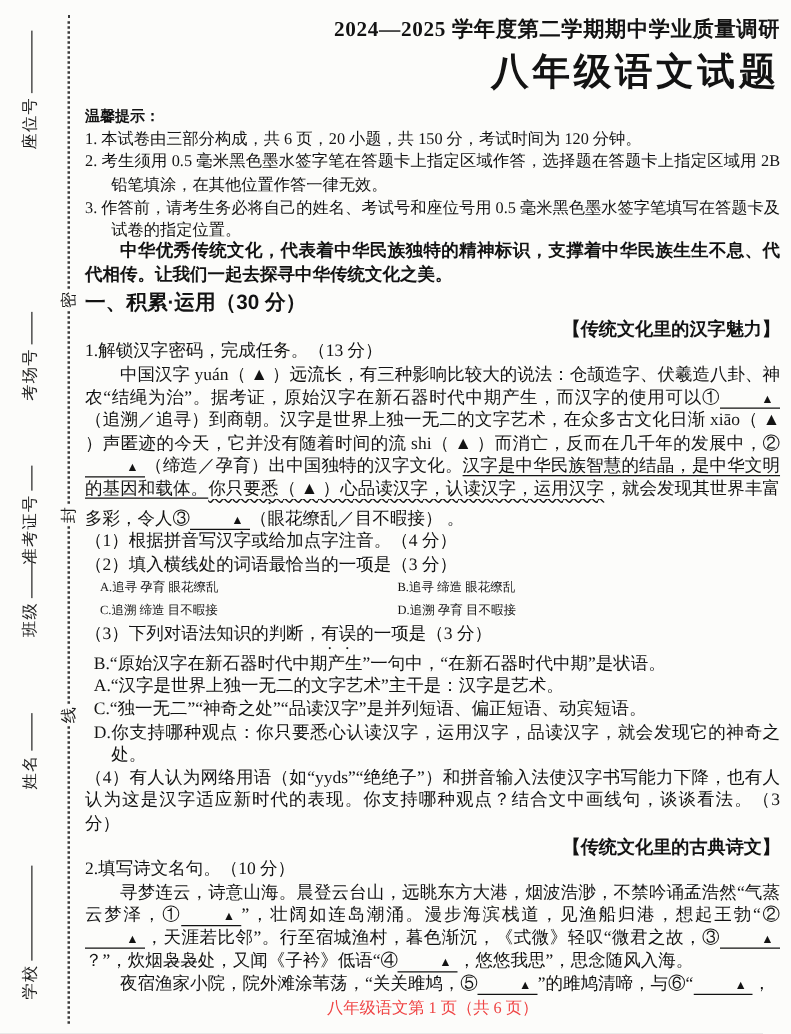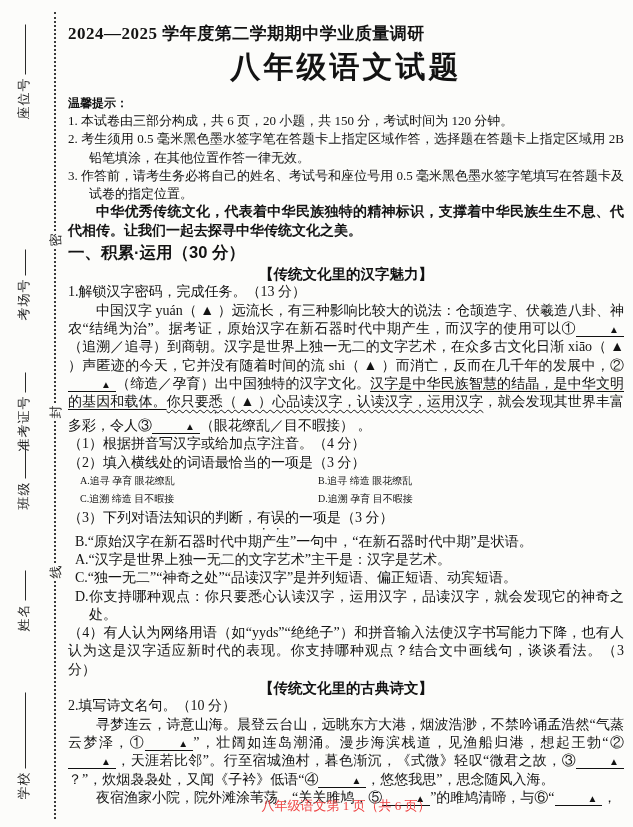--- a/index.html
+++ b/index.html
@@ -23,42 +23,42 @@
     vertical-align:middle; margin-left:3px;
   }
   .seal-char {
     position:absolute; left:55px; font-size:13px; color:#1c1c1c;
     transform:translate(-50%,-50%) rotate(-90deg);
     background:#fcfcfa; padding:0 1px; line-height:1;
   }
   
   .content { position:absolute; left:68px; top:8px; width:556px; }
   .title1 {
-    text-align:left; font-weight:bold; font-size:17px;
-    margin:14px 0 2px; letter-spacing:.5px;
+    text-align:right; font-weight:bold; font-size:17px;
+    margin:4px 0 2px; letter-spacing:.5px;
   }
   .title2 {
-    text-align:center; font-weight:bold; font-size:30px;
+    text-align:right; font-weight:bold; font-size:30px;
     letter-spacing:3px; margin:0 0 6px;
   }
   .notice-head { font-size:12px; font-weight:bold; line-height:18px; }
   .notice-item {
     font-size:13px; line-height:18.3px; text-align:justify;
     padding-left:21px; text-indent:-21px;
   }
   .intro {
     font-size:14px; line-height:18.3px; text-align:justify;
     text-indent:2em; font-weight:bold; margin:0;
   }
   .sec-head {
     font-size:16.5px; font-weight:bold; line-height:23px; margin:1px 0;
     font-family:"Liberation Sans","DejaVu Sans",sans-serif;
   }
   .tag-head {
-    text-align:center; font-weight:bold; font-size:14.5px; line-height:18.3px;
+    text-align:right; font-weight:bold; font-size:14.5px; line-height:18.3px;
     font-family:"Liberation Sans","DejaVu Sans",sans-serif;
   }
   .q-lead { font-size:14px; line-height:18.3px; }
   .passage {
     font-size:14px; line-height:18.3px; text-align:justify;
     text-indent:2em; margin:0;
   }
   .subq { font-size:14px; line-height:18.3px; text-align:justify; }
   .opts2 {
     display:grid; grid-template-columns:238px auto; padding-left:12px;

